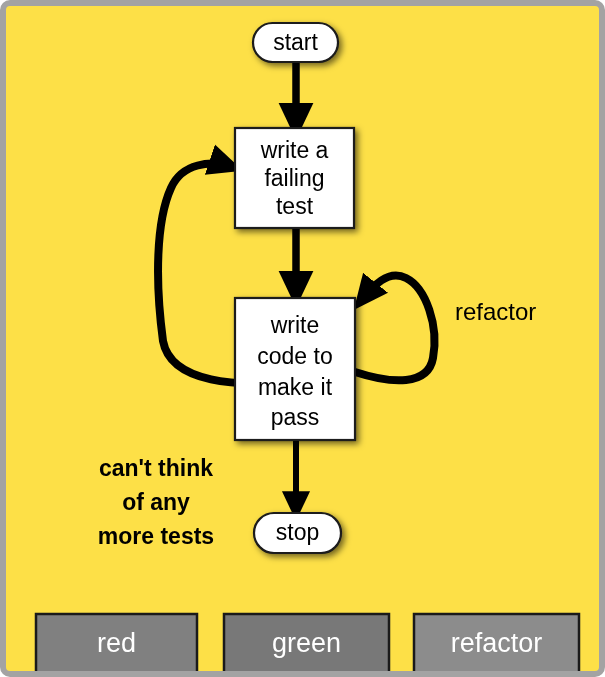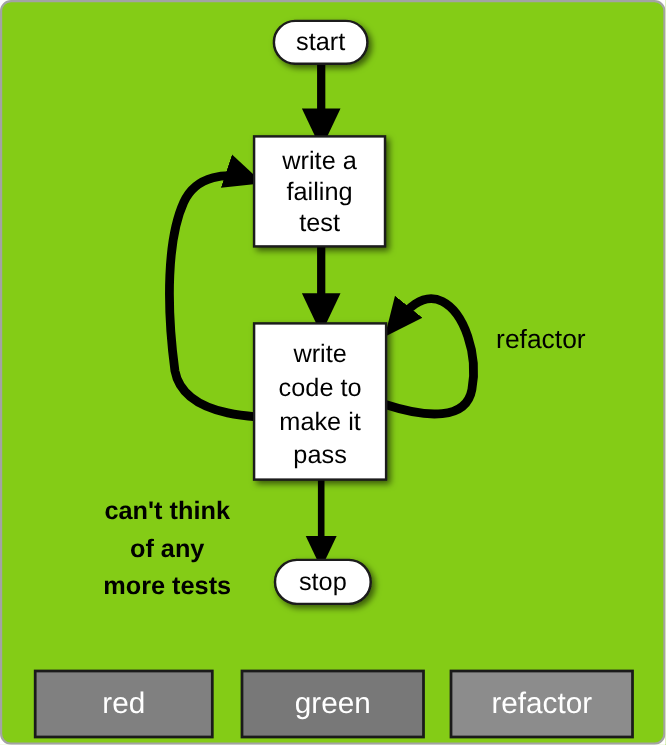--- a/index.html
+++ b/index.html
@@ -7,22 +7,22 @@
     padding: 0;
     background: #ffffff;
   }
   body {
     font-family: "Liberation Sans", sans-serif;
   }
   #page {
     position: relative;
     width: 605px;
     height: 677px;
-    background: #84cc16;
-    border: 2px solid #a3a3a3;
+    background: #fde047;
+    border: 6px solid #a3a3a3;
     border-radius: 10px;
     box-sizing: border-box;
     overflow: hidden;
   }
   #diagram-svg {
     position: absolute;
     left: 0;
     top: 0;
     width: 605px;
     height: 677px;

